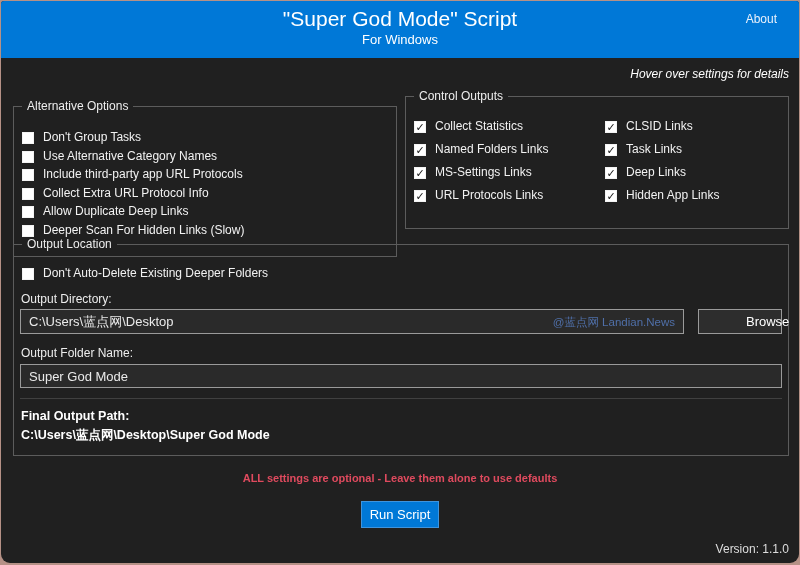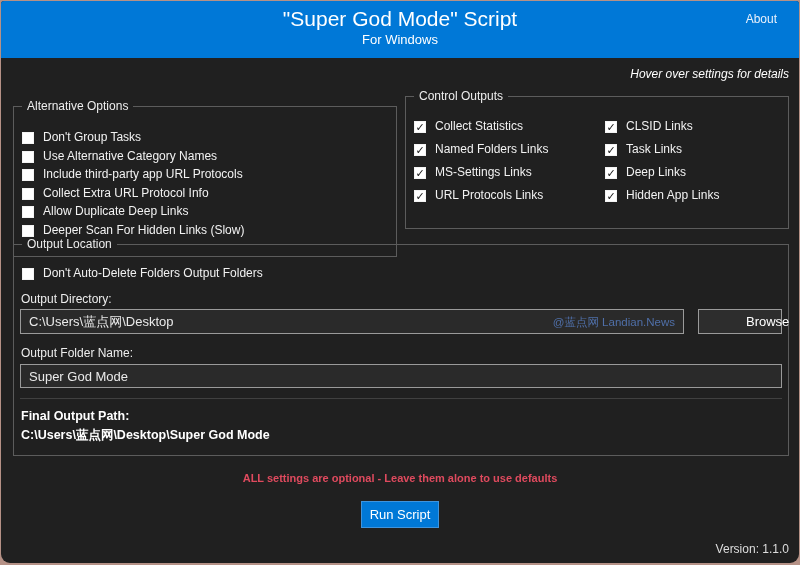--- a/index.html
+++ b/index.html
@@ -197,21 +197,21 @@
           </div>
         </div>
     </div>
   </section>
 
   <section class="group out-group">
     <span class="group-title">Output Location</span>
     <div class="checklist">
         <div class="cb-row">
           <span class="cb"></span>
-          <span class="cb-label">Don't Auto-Delete Folders Output Folders</span>
+          <span class="cb-label">Don't Auto-Delete Existing Deeper Folders</span>
         </div>
       </div>
 
     <div class="field-label">Output Directory:</div>
     <div class="dir-row">
       <div class="input-wrap">
         <input type="text" class="text-input" value="C:\Users\蓝点网\Desktop" style="">
         <span class="watermark">@蓝点网 Landian.News</span>
       </div>
       <button class="browse-btn">Browse</button>

